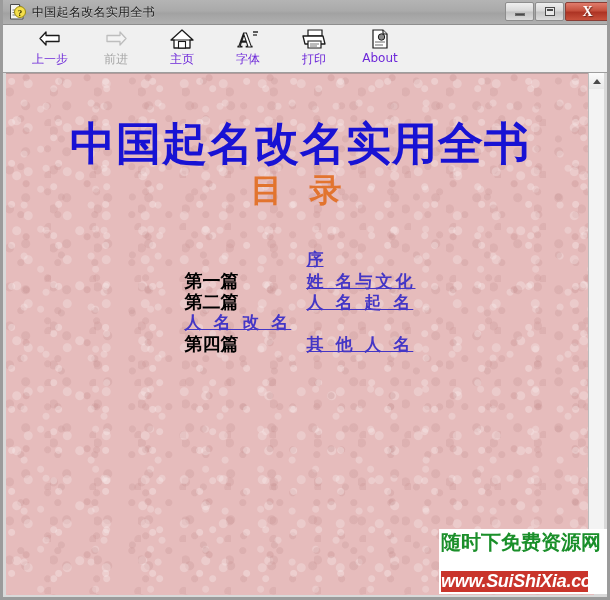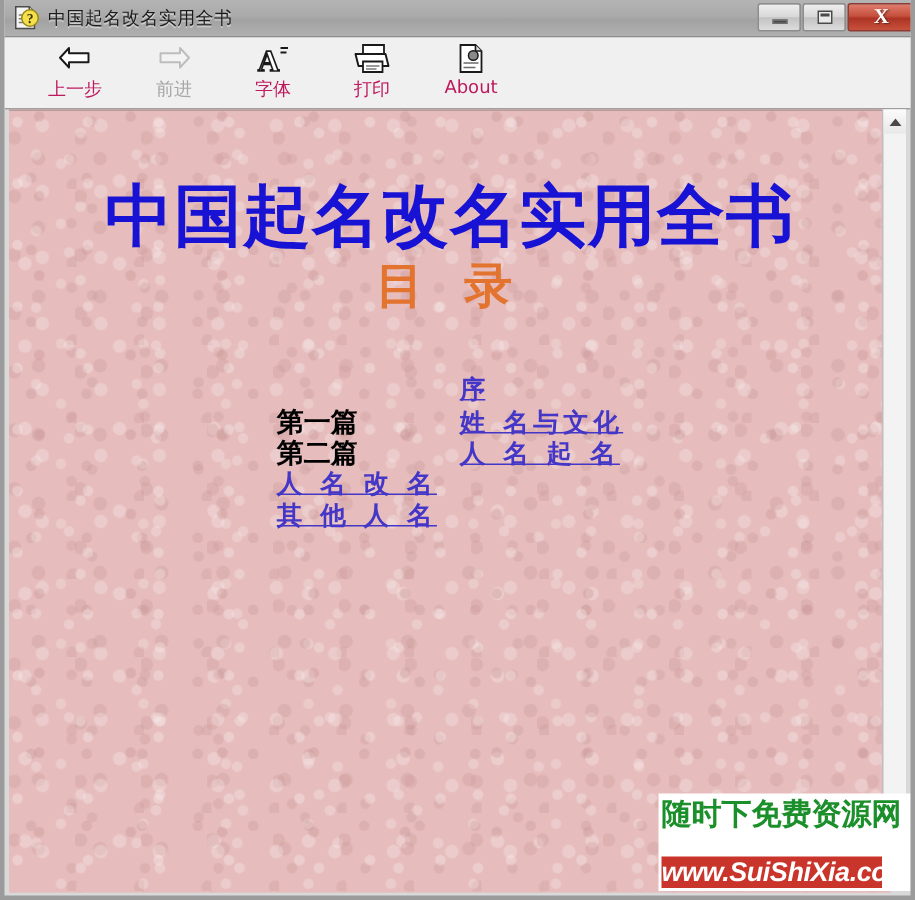--- a/index.html
+++ b/index.html
@@ -117,21 +117,21 @@
     padding-top: 3px;
     box-sizing: border-box;
     cursor: default;
   }
   .tb-item .ico {
     height: 22px;
     display: flex; align-items: center; justify-content: center;
   }
   .tb-item .lbl {
     font-size: 12px;
-    color: #be185d;
+    color: #6d28d9;
     margin-top: 1px;
     white-space: nowrap;
     font-family: "DejaVu Sans", "Liberation Sans", sans-serif;
   }
   .tb-item.disabled .lbl { color: #a6a6a6; }
 
   
   .docarea {
     position: absolute;
     left: 3px; top: 73px;
@@ -338,20 +338,30 @@
 
     <div class="tb-item disabled">
       <span class="ico">
         <svg width="26" height="20" viewBox="0 0 26 20">
           <path d="M17 3 L23 9.5 L17 16 L17 12.5 L4 12.5 L4 6.5 L17 6.5 Z" fill="#f3f3f3" stroke="#bdbdbd" stroke-width="1.3" stroke-linejoin="round"></path>
         </svg>
       </span>
       <span class="lbl">前进</span>
     </div>
 
+    <div class="tb-item">
+      <span class="ico">
+        <svg width="26" height="22" viewBox="0 0 26 22">
+          <path d="M13 2 L24 12 L21 12 L21 20 L5 20 L5 12 L2 12 Z" fill="#ffffff" stroke="#1a1a1a" stroke-width="1.3" stroke-linejoin="round"></path>
+          <rect x="9.5" y="13.5" width="7" height="6.5" fill="#ffffff" stroke="#1a1a1a" stroke-width="1.1"></rect>
+          <line x1="5" y1="12" x2="21" y2="12" stroke="#1a1a1a" stroke-width="1"></line>
+        </svg>
+      </span>
+      <span class="lbl">主页</span>
+    </div>
 
     <div class="tb-item">
       <span class="ico">
         <svg width="26" height="22" viewBox="0 0 26 22">
           <text x="10" y="19" font-size="20" font-family="Liberation Serif, serif" font-weight="bold" fill="#ffffff" stroke="#1a1a1a" stroke-width="1.1" text-anchor="middle">A</text>
           <line x1="18" y1="4" x2="23" y2="4" stroke="#1a1a1a" stroke-width="1.4"></line>
           <line x1="18" y1="7" x2="22" y2="7" stroke="#1a1a1a" stroke-width="1.2"></line>
         </svg>
       </span>
       <span class="lbl">字体</span>
@@ -407,20 +417,21 @@
         <div class="toc-row">
           <span class="toc-label">第二篇</span>
           <span class="toc-link">人 名 起 名</span>
         </div>
 
         <div class="toc-row">
           <span class="toc-link">人 名 改 名</span>
         </div>
 
         <div class="toc-row">
+          <span class="toc-label">第四篇</span>
           <span class="toc-link">其 他 人 名</span>
         </div>
 
 
       </div>
     </div>
   </div>
 
   <div class="vscroll">
     <div class="sb-btn">

